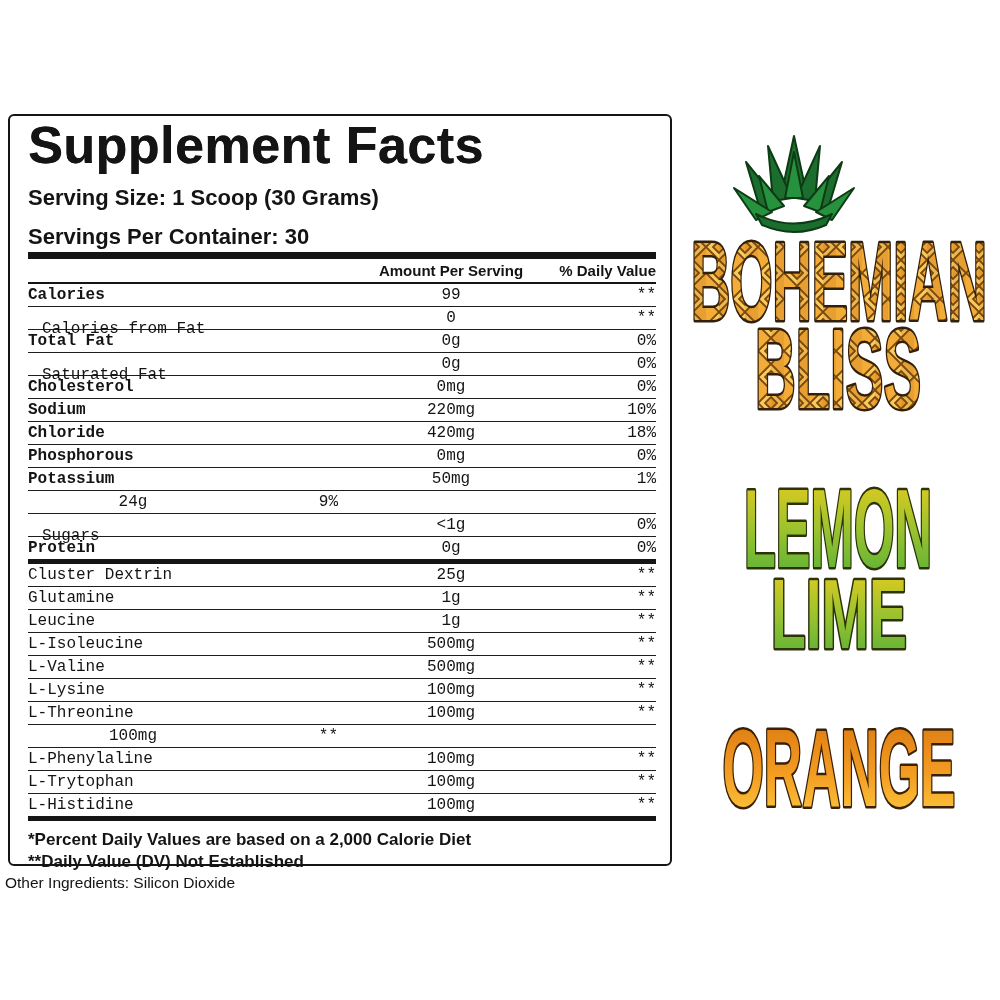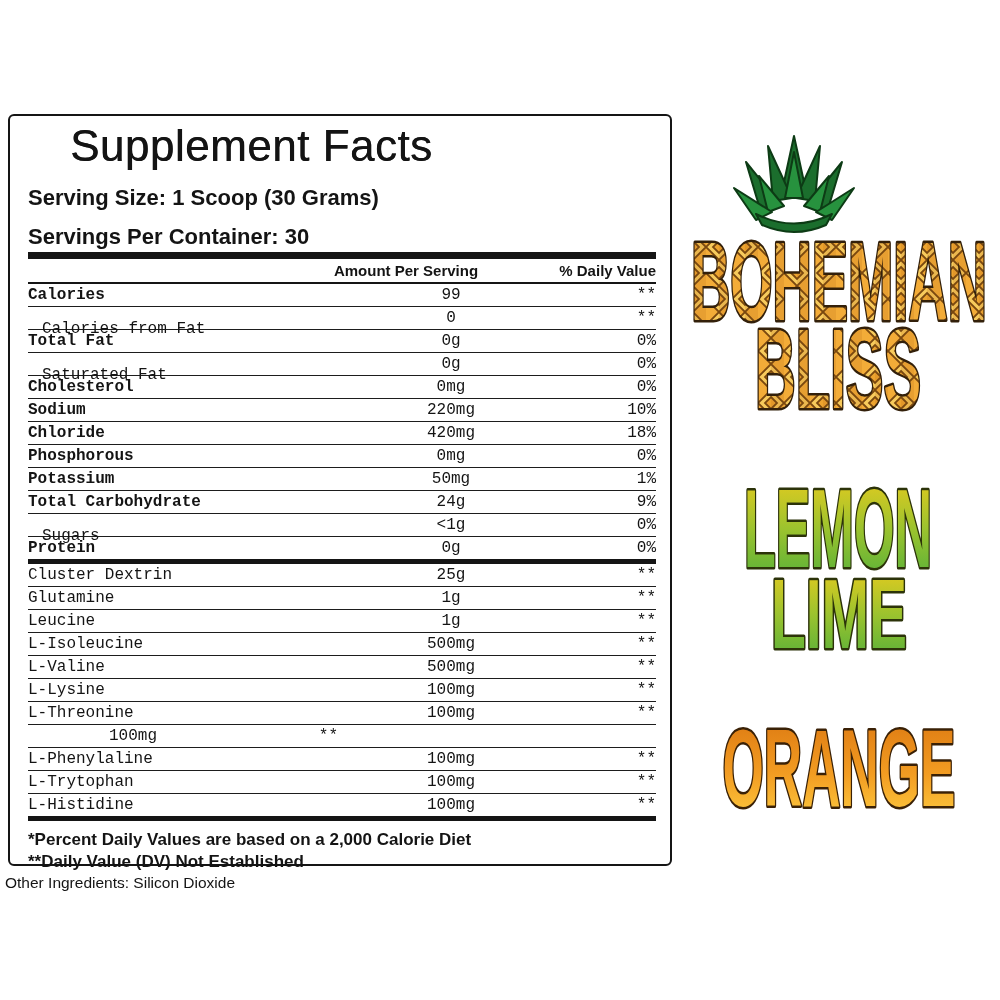--- a/index.html
+++ b/index.html
@@ -2,27 +2,27 @@
 <html><head>
 <meta charset="utf-8">
 <style>
   html,body{margin:0;padding:0;background:#fff;}
   body{width:1000px;height:1000px;font-family:"Liberation Sans",sans-serif;color:#141414;}
   .page{position:relative;width:1000px;height:1000px;overflow:hidden;background:#fff;}
 
   
   .panel{position:absolute;left:8px;top:114px;width:664px;height:752px;box-sizing:border-box;
          border:2.5px solid #151515;border-radius:6px;background:#fff;padding:6px 14px 0 18px;}
-  .title{font-size:44px;font-weight:normal;letter-spacing:.5px;line-height:47px;
-         text-shadow:.4px 0 0 #141414;margin-left:42px;}
+  .title{font-size:52px;font-weight:bold;letter-spacing:.5px;line-height:47px;
+         text-shadow:.4px 0 0 #141414;}
   .serv{font-size:22px;font-weight:bold;line-height:21px;margin-top:18px;}
   .bar-thick{height:7px;background:#151515;margin-top:5px;}
   .bar-mid{height:5px;background:#151515;}
   .hdr{display:flex;align-items:center;height:23px;font-size:15px;font-weight:bold;
-       border-bottom:2.5px solid #151515;gap:45px;}
+       border-bottom:2.5px solid #151515;}
   .row{display:flex;align-items:center;height:22px;font-size:16px;border-bottom:1.5px solid #1d1d1d;font-family:Liberation Mono, monospace;}
   .rows .row:last-child{border-bottom:none;}
   .col-n{flex:1;white-space:nowrap;}
   .col-a{width:210px;text-align:center;}
   .col-d{width:100px;text-align:right;}
   .row.b .col-n{font-weight:bold;}
   .row.ind .col-n{padding-left:14px;margin-top:22px;}
   .foot{font-size:17px;line-height:21.5px;margin-top:8px;font-weight:bold;}
   .other{position:absolute;left:5px;top:874px;font-size:15.5px;}
 
@@ -101,21 +101,20 @@
           <div class="col-d">0%</div>
         </div>
 
         <div class="row b">
           <div class="col-n">Potassium</div>
           <div class="col-a">50mg</div>
           <div class="col-d">1%</div>
         </div>
 
         <div class="row b">
-          <div class="col-n">Total Carbohydrate</div>
           <div class="col-a">24g</div>
           <div class="col-d">9%</div>
         </div>
 
         <div class="row ind">
           <div class="col-n">Sugars</div>
           <div class="col-a">&lt;1g</div>
           <div class="col-d">0%</div>
         </div>
 

